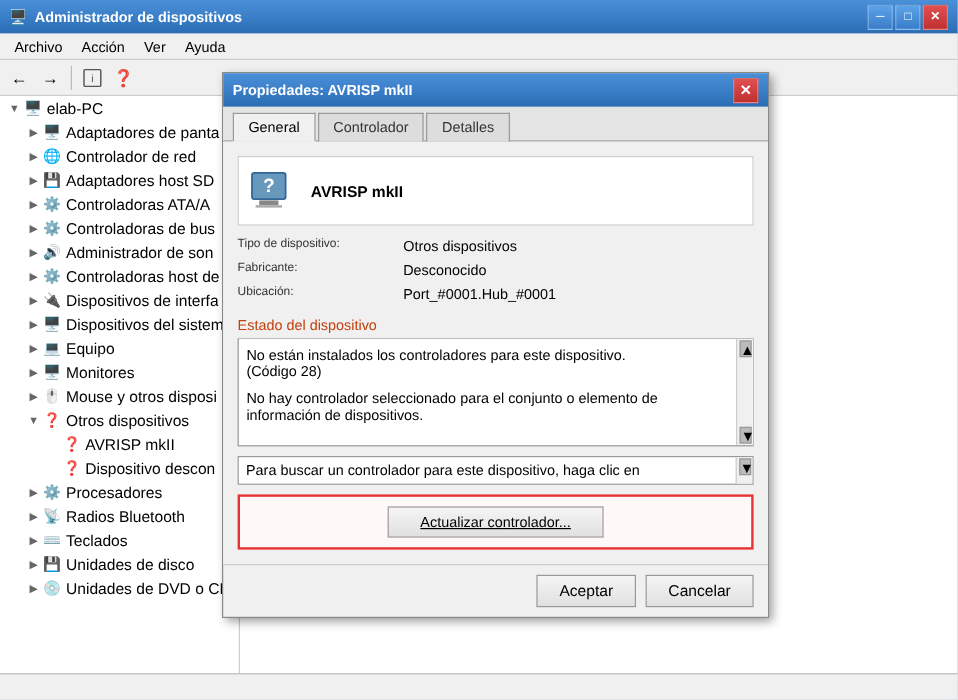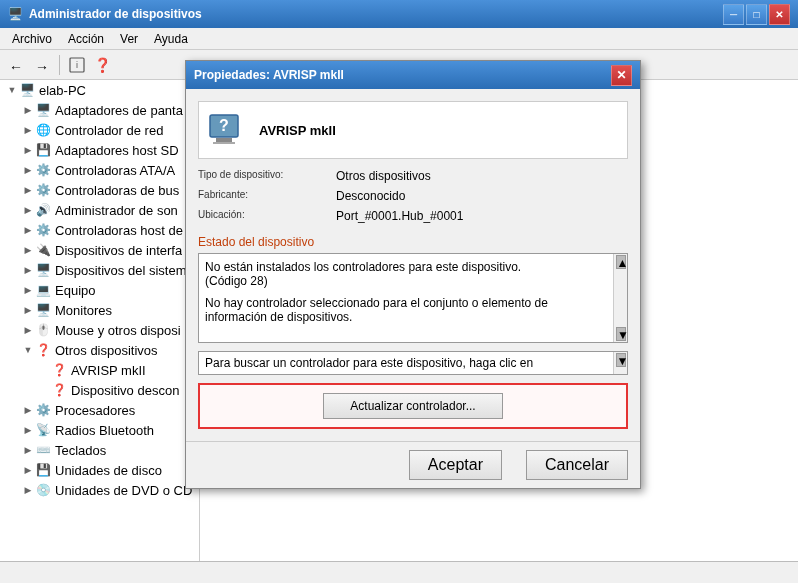--- a/index.html
+++ b/index.html
@@ -300,20 +300,21 @@
       margin-bottom: 8px;
       position: relative;
     }
 
     
     .button-area {
       border: 2px solid #e53333;
       background: #fff8f8;
       padding: 8px;
       margin-bottom: 0;
+      text-decoration: underline;
     }
 
     .update-btn {
       display: block;
       margin: 0 auto;
       padding: 5px 20px;
       background: linear-gradient(to bottom, #f5f5f5, #e0e0e0);
       border: 1px solid #999;
       font-size: 12px;
       cursor: pointer;
@@ -325,24 +326,23 @@
       justify-content: flex-end;
       gap: 8px;
       padding: 8px 12px;
       border-top: 1px solid #ccc;
     }
 
     .footer-btn {
       padding: 5px 18px;
       background: linear-gradient(to bottom, #f5f5f5, #e0e0e0);
       border: 1px solid #999;
-      font-size: 16px;
+      font-size: 13px;
       cursor: pointer;
       min-width: 70px;
-      margin-left: 16px;
     }
 
     
     .icon-computer { color: #336699; }
 
     
     ::-webkit-scrollbar { width: 14px; }
     ::-webkit-scrollbar-track { background: #f0f0f0; }
     ::-webkit-scrollbar-thumb { background: #c0c0c0; border: 1px solid #999; }
 
@@ -524,20 +524,25 @@
 
   <div class="dialog">
 
     <div class="dialog-title-bar">
       <span>Propiedades: AVRISP mkII</span>
       <div class="dialog-title-bar-controls">
         <div class="dialog-close-btn">✕</div>
       </div>
     </div>
 
+    <div class="tab-bar">
+      <div class="tab active">General</div>
+      <div class="tab">Controlador</div>
+      <div class="tab">Detalles</div>
+    </div>
 
     <div class="dialog-content">
 
       <div class="device-header">
         <div class="device-icon">
           <svg width="38" height="38" viewBox="0 0 38 38">
             <rect x="2" y="4" width="28" height="22" rx="2" fill="#6699bb" stroke="#336699" stroke-width="1.5"></rect>
             <rect x="8" y="27" width="16" height="4" fill="#888"></rect>
             <rect x="5" y="31" width="22" height="2" fill="#aaa"></rect>
             <text x="16" y="20" text-anchor="middle" font-size="16" fill="white" font-weight="bold">?</text>

